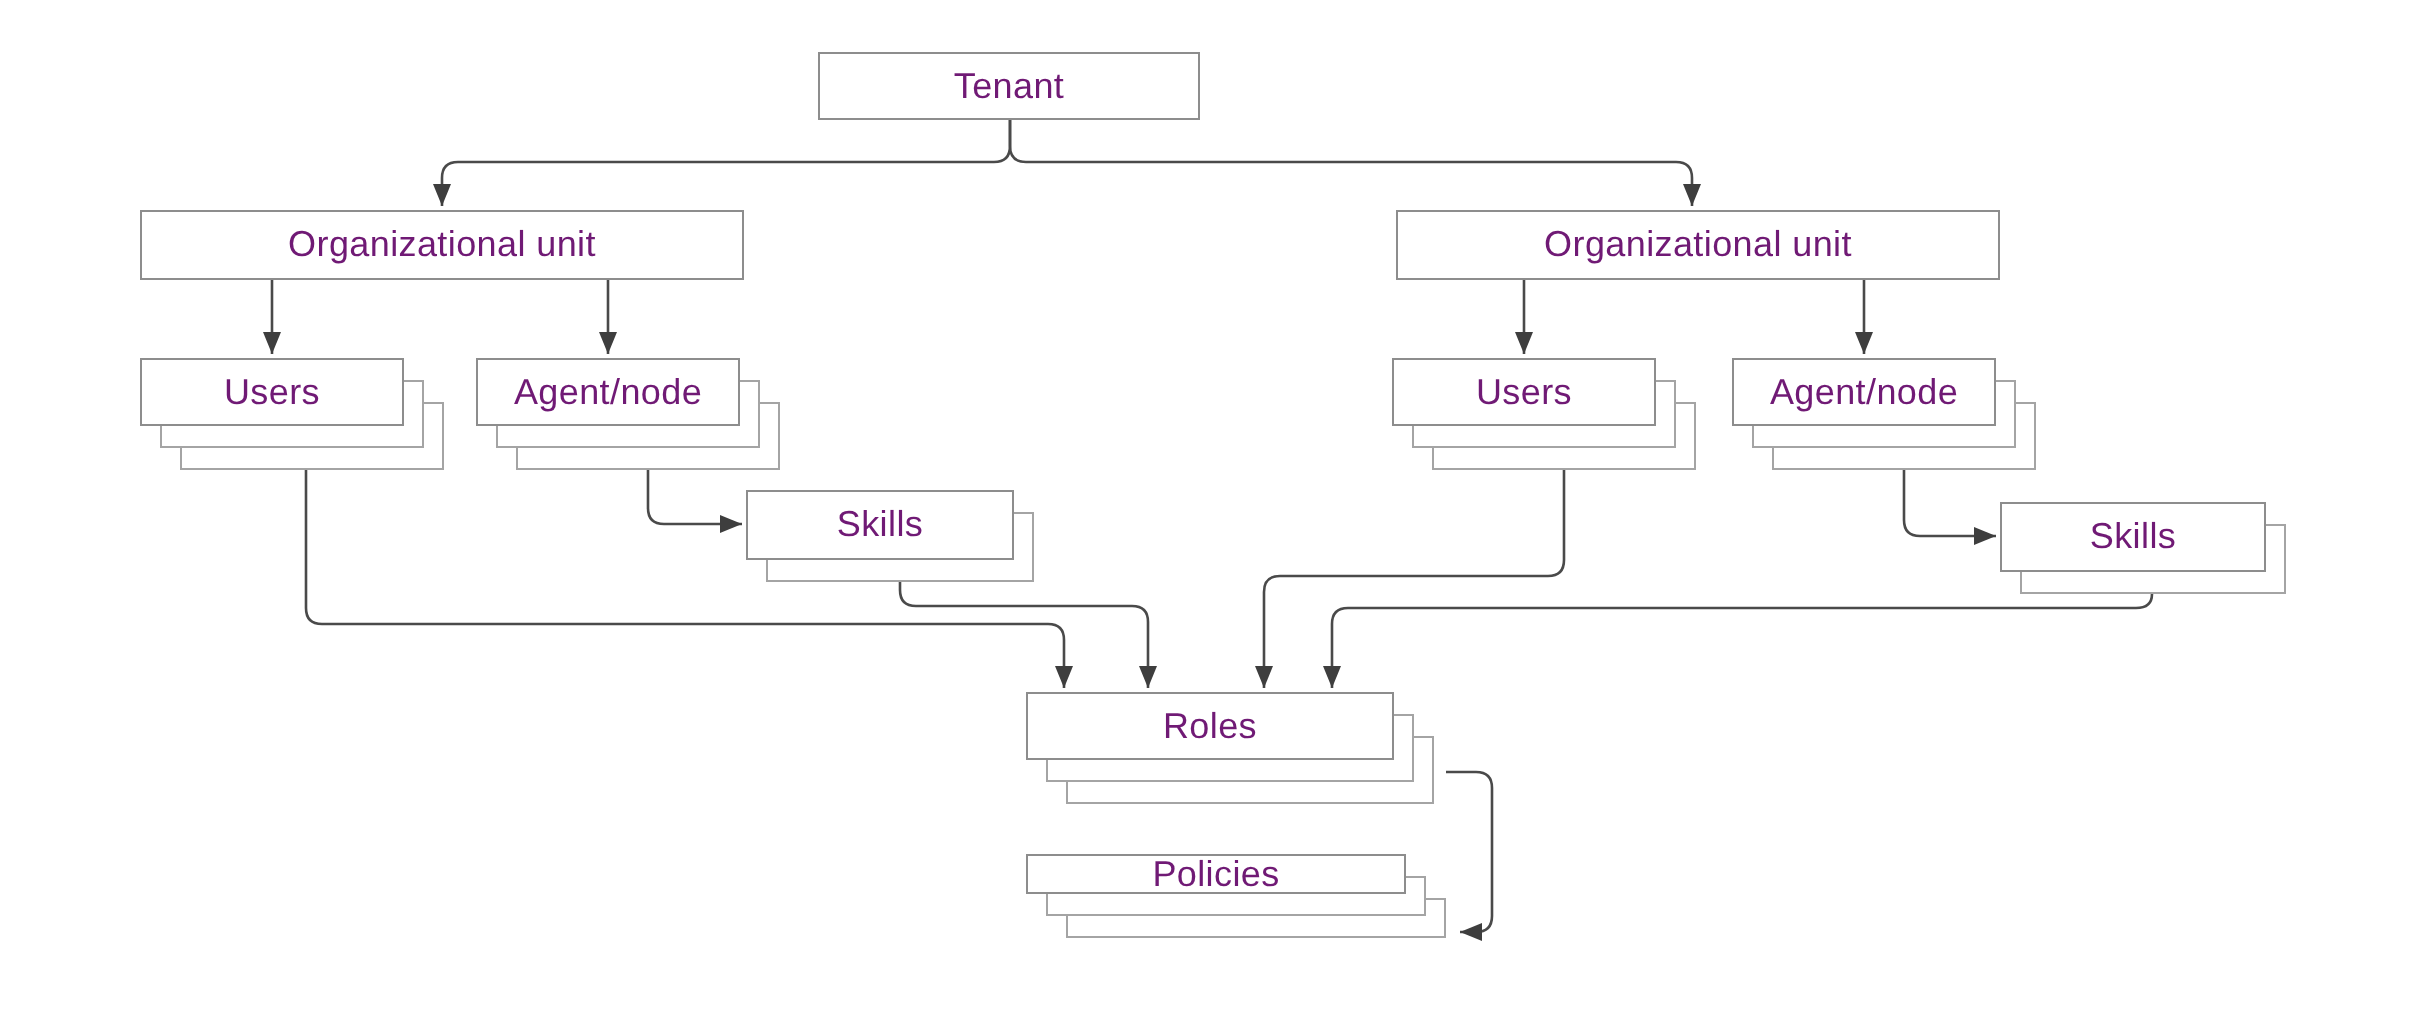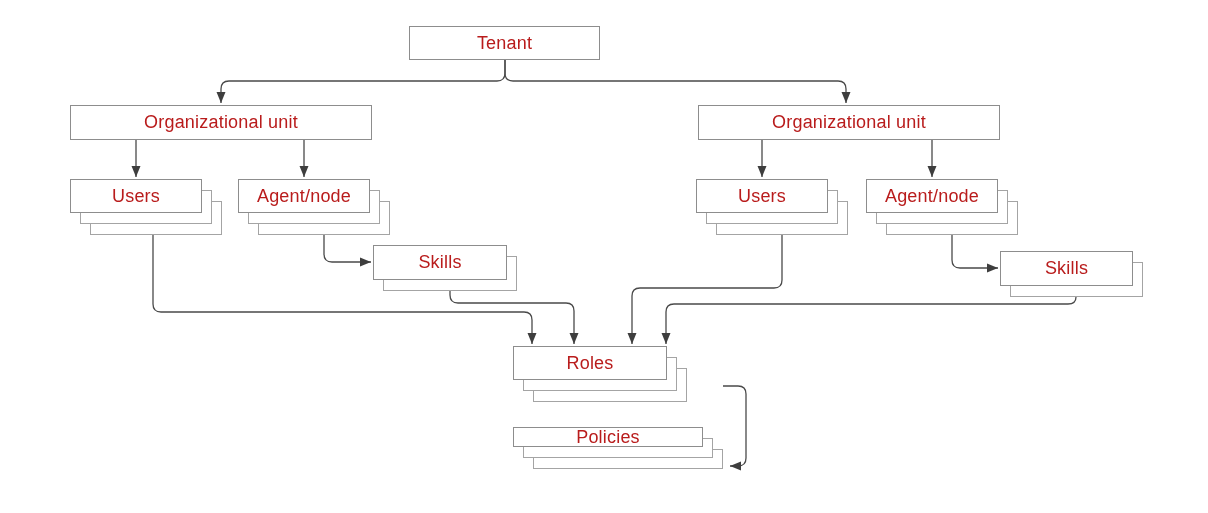--- a/index.html
+++ b/index.html
@@ -26,21 +26,21 @@
     left: 0; top: 0; right: 0; bottom: 0;
     background: #ffffff;
     border: 1px solid #8d8d8d;
     box-sizing: border-box;
     display: flex;
     align-items: center;
     justify-content: center;
   }
   .lbl {
     font-size: 18px;
-    color: #b91c1c;
+    color: #701a75;
     white-space: nowrap;
     letter-spacing: 0.2px;
   }
   svg.edges {
     position: absolute;
     left: 0; top: 0;
     pointer-events: none;
   }
   svg.edges path.edge {
     fill: none;
@@ -111,21 +111,21 @@
     </div>
   </div>
 
   <div class="node" style="left:1000px; top:251px; width:133px; height:35px;">
     <div class="ghost g1"></div>
     <div class="face">
       <span class="lbl">Skills</span>
     </div>
   </div>
 
-  <div class="node" style="left:513px; top:346px; width:154px; height:34px;">
+  <div class="node" style="left:513px; top:346px; width:184px; height:34px;">
     <div class="ghost g2"></div>
     <div class="ghost g1"></div>
     <div class="face">
       <span class="lbl">Roles</span>
     </div>
   </div>
 
   <div class="node" style="left:513px; top:427px; width:190px; height:20px;">
     <div class="ghost g2"></div>
     <div class="ghost g1"></div>

